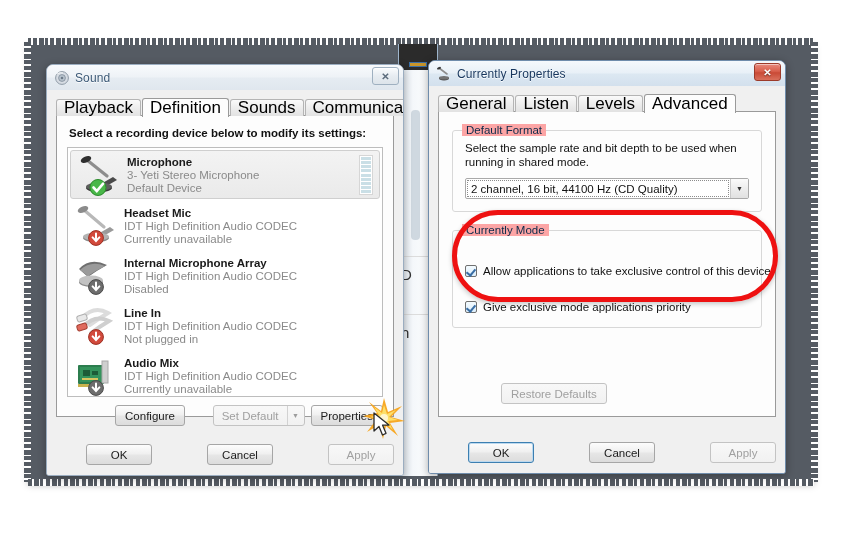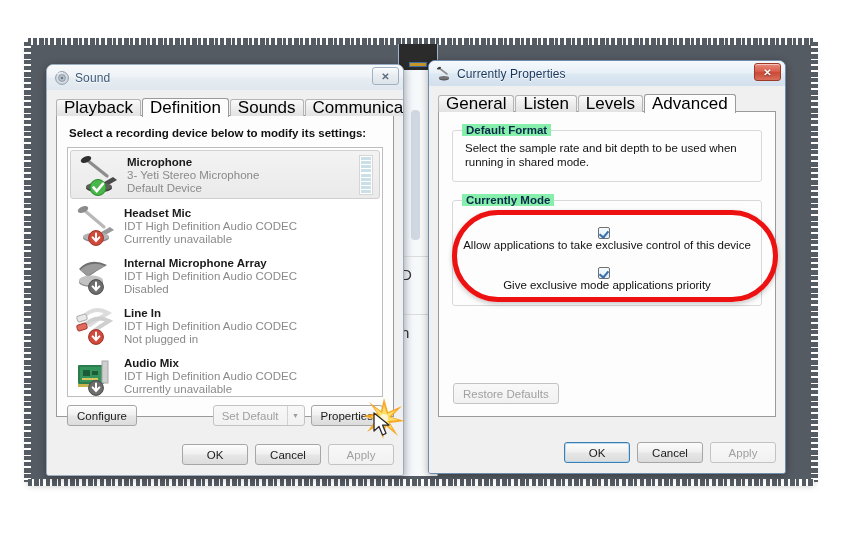--- a/index.html
+++ b/index.html
@@ -223,20 +223,21 @@
   .btn {
     height:21px; min-width:70px;
     padding:0 9px;
     font-size:11.5px; color:#1b1b1b;
     background:linear-gradient(180deg,#fdfdfd 0%,#f0f0f0 46%,#e6e6e6 54%,#dcdcdc 100%);
     border:1px solid #a6a6a6;
     border-radius:3px;
     cursor:pointer;
     display:flex; align-items:center; justify-content:center;
     white-space:nowrap;
+    margin-left:48px;
   }
   .btn.disabled { color:#a0a0a0; border-color:#c3c3c3; background:linear-gradient(180deg,#f8f8f8 0%,#f1f1f1 100%); }
   .btn.default { border:1px solid #3c7fb1; box-shadow:0 0 0 1px #bcd9ef inset; }
   .split {
     display:flex; align-items:stretch;
     height:21px;
     border:1px solid #c3c3c3; border-radius:3px;
     background:linear-gradient(180deg,#f8f8f8 0%,#f1f1f1 100%);
   }
   .split .sp-label {
@@ -259,22 +260,22 @@
   #mic-dialog .tabpanel { height:306px; padding:10px 9px; }
   .groupbox {
     border:1px solid #d8d8d8;
     border-radius:3px;
     margin:8px 4px 0 4px;
     padding:10px 12px 12px 12px;
     position:relative;
   }
   .groupbox > .gb-title {
     position:absolute; top:-7px; left:9px;
-    background:#86efac; padding:0 4px;
-    font-size:11.5px; color:#0b2a4a;font-weight:bold;
+    background:#fca5a5; padding:0 4px;
+    font-size:11.5px; color:#0b2a4a;
   }
   .gb-desc { font-size:11.5px; color:#111; line-height:14px; }
   .combo {
     margin-top:9px;
     height:21px;
     border:1px solid #a9a9a9;
     border-radius:2px;
     background:#fff;
     display:flex; align-items:stretch;
   }
@@ -283,21 +284,21 @@
     padding:0 5px; font-size:11.5px; color:#111;
     outline:1px dotted #8c8c8c; outline-offset:-2px;
     overflow:hidden; white-space:nowrap;
   }
   .combo .cb-arrow {
     width:18px; border-left:1px solid #c9c9c9;
     background:linear-gradient(180deg,#fbfbfb 0%,#ededed 50%,#e1e1e1 100%);
     display:flex; align-items:center; justify-content:center;
     font-size:7px; color:#333;
   }
-  .chkrow { display:flex; align-items:center; margin-top:16px;flex-direction:column; }
+  .chkrow { display:flex; align-items:center; margin-top:24px; }
   .chk {
     width:12px; height:12px; flex:0 0 auto;
     border:1px solid #707070; border-radius:2px;
     background:linear-gradient(180deg,#f4fbff 0%,#dceefb 100%);
     margin-right:6px;
     position:relative;
   }
   .chk::after {
     content:"";
     position:absolute; left:2px; top:1px;
@@ -524,20 +525,24 @@
       <div class="tab">Listen</div>
       <div class="tab">Levels</div>
       <div class="tab active">Advanced</div>
     </div>
 
     <div class="tabpanel">
 
       <div class="groupbox">
         <div class="gb-title">Default Format</div>
         <div class="gb-desc">Select the sample rate and bit depth to be used when running in shared mode.</div>
+        <div class="combo">
+          <div class="cb-text">2 channel, 16 bit, 44100 Hz (CD Quality)</div>
+          <div class="cb-arrow">▼</div>
+        </div>
       </div>
 
       <div class="groupbox" style="margin-top:18px; padding:10px 12px 14px 12px;">
         <div class="gb-title">Currently Mode</div>
 
         <div class="chkrow">
           <div class="chk"></div>
           <div class="chklabel">Allow applications to take exclusive control of this device</div>
         </div>
 

